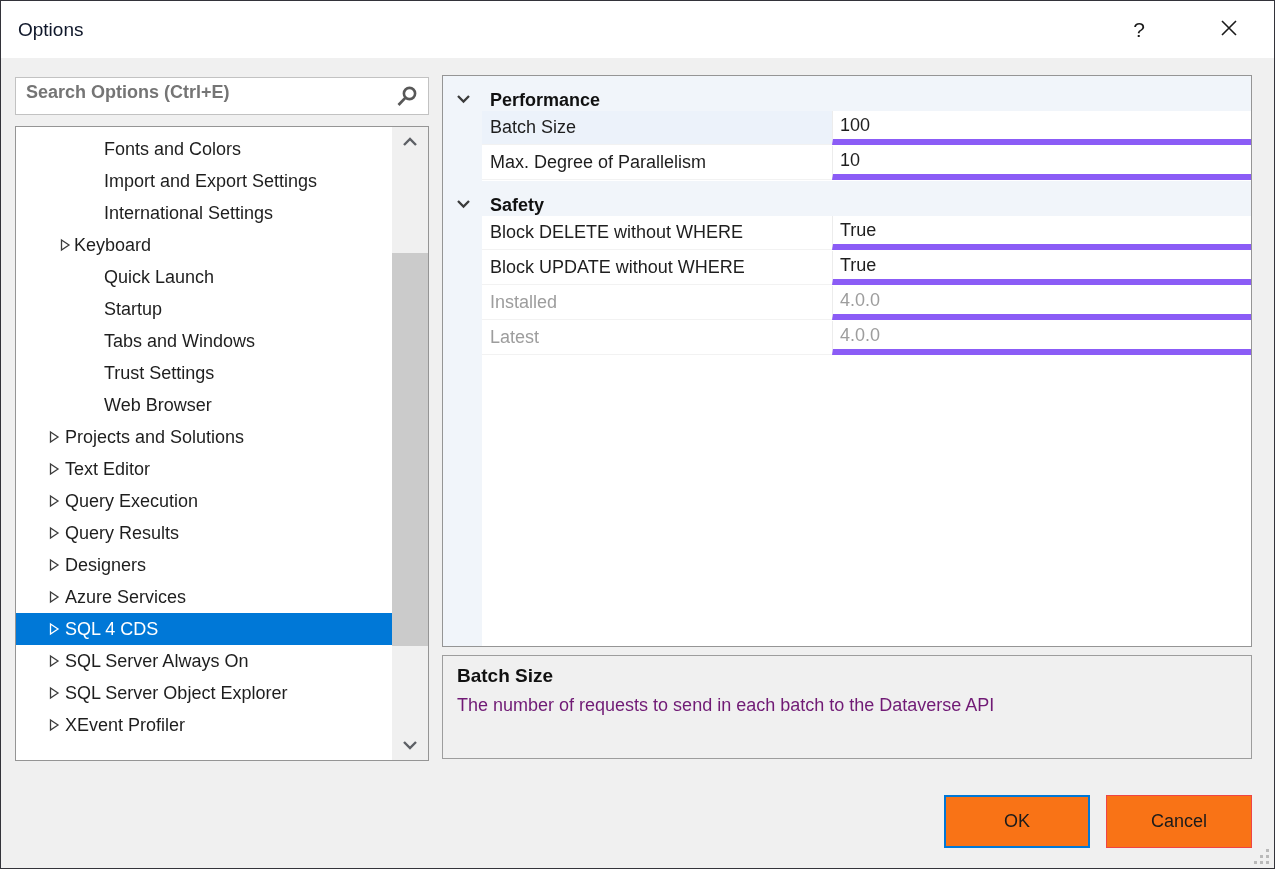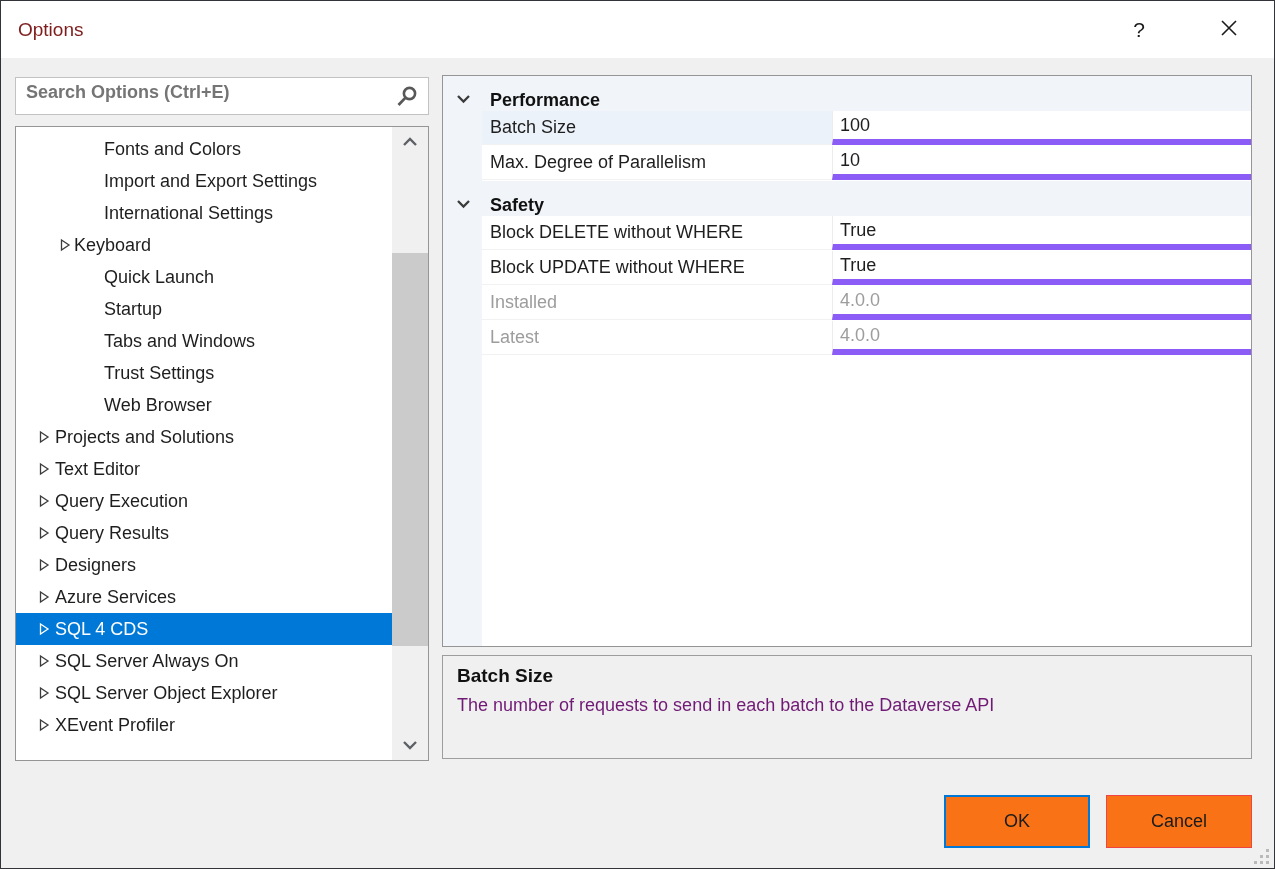--- a/index.html
+++ b/index.html
@@ -14,21 +14,21 @@
     overflow: hidden;
   }
 
   
   .titlebar {
     position: absolute; left: 0; top: 0; right: 0; height: 57px;
     background: #ffffff;
   }
   .titlebar .title {
     position: absolute; left: 17px; top: 0; line-height: 57px;
-    font-size: 19px; color: #7f1d1d;
+    font-size: 19px; color: #0f172a;
   }
   .help-btn {
     position: absolute; left: 1118px; top: 8px; width: 40px; height: 42px;
     display: flex; align-items: center; justify-content: center;
     font-size: 21px; color: #1b1b1b; cursor: default;
   }
   .close-btn {
     position: absolute; left: 1205px; top: 8px; width: 46px; height: 42px;
     display: flex; align-items: center; justify-content: center; cursor: default;
   }
@@ -52,21 +52,21 @@
     background: #ffffff; border: 1px solid #959595;
   }
   .tree-items { position: absolute; left: 0; top: 6px; right: 36px; }
   .tree-item {
     height: 32px; display: flex; align-items: center;
     font-size: 18px; color: #1e1e1e; cursor: default; white-space: nowrap;
   }
   .tree-item .arrow {
     width: 13px; display: inline-flex; align-items: center; flex: none;
   }
-  .tree-item.lvl1 { padding-left: 22px; }
+  .tree-item.lvl1 { padding-left: 32px; }
   .tree-item.lvl1 .arrow { margin-right: 4px; }
   .tree-item.lvl2 { padding-left: 43px; }
   .tree-item.lvl2 .arrow { margin-right: 2px; }
   .tree-item.lvl2.no-arrow { padding-left: 88px; }
   .tree-item.selected { background: var(--selection-bg); color: #ffffff; }
 
   
   .v-scrollbar {
     position: absolute; top: 0; right: 0; width: 36px; bottom: 0;
     background: #f0f0f0;

